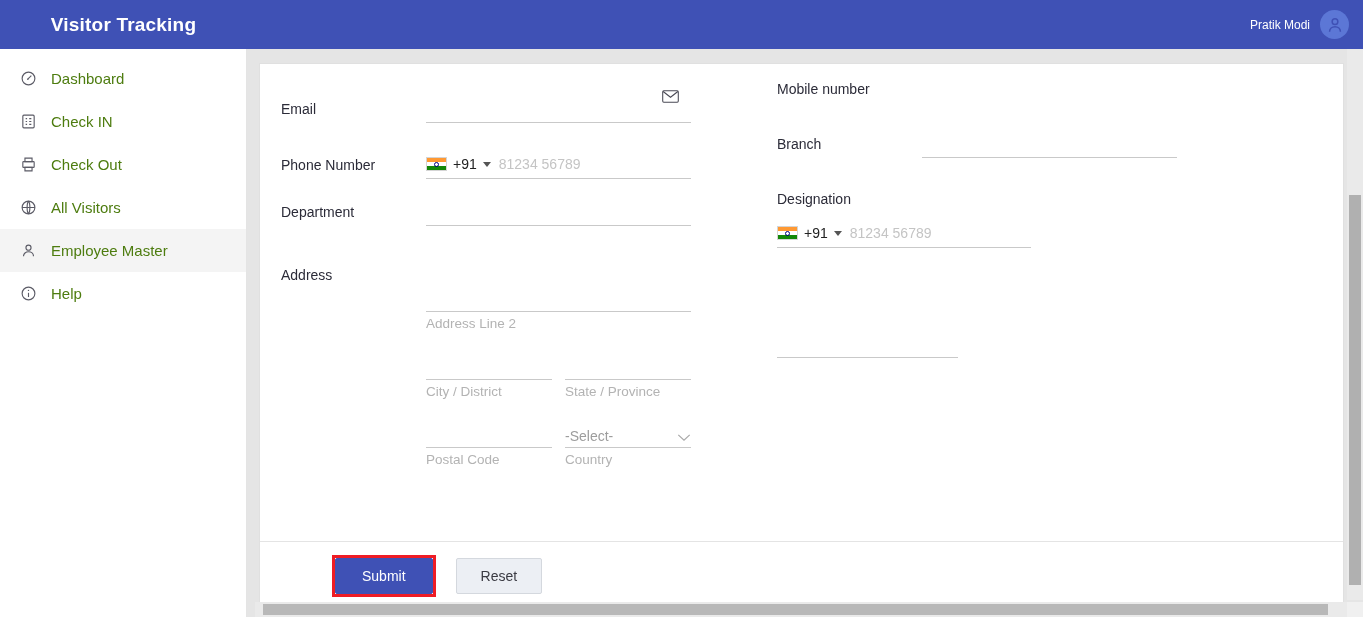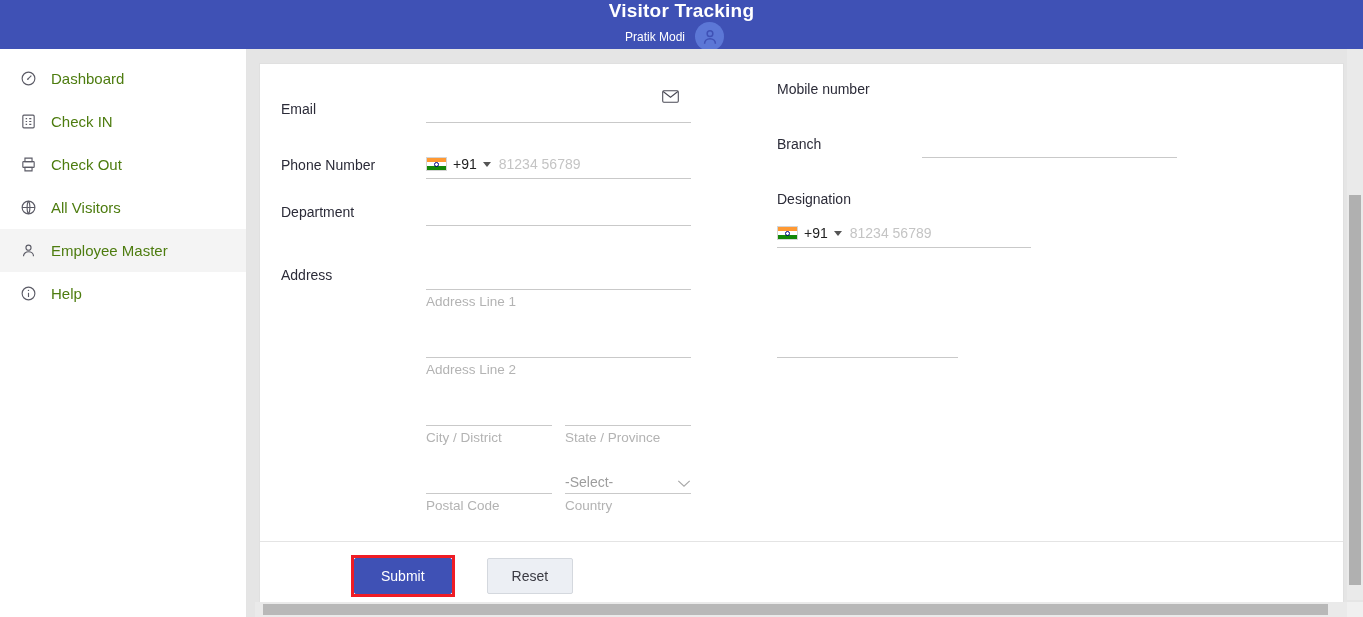--- a/index.html
+++ b/index.html
@@ -20,21 +20,20 @@
   }
 
   
   .topbar {
     position: absolute;
     left: 0; top: 0;
     width: 1363px; height: 49px;
     background: #3f51b5;
     display: flex;
     align-items: center;
-    flex-direction: column;
   }
   .brand {
     width: 247px;
     height: 49px;
     display: flex;
     align-items: center;
     justify-content: center;
     color: #ffffff;
     font-size: 19px;
     font-weight: bold;
@@ -250,22 +249,22 @@
     height: 1px;
     background: #e4e4e4;
   }
   .footer {
     position: absolute;
     left: 0; top: 478px;
     width: 100%;
     height: 67px;
     display: flex;
     align-items: center;
-    padding-left: 91px;
-    gap: 32px;
+    padding-left: 72px;
+    gap: 20px;
   }
   .btn-submit-hl {
     border: 3px solid #ee1c25;
     padding: 0;
     line-height: 0;
   }
   .btn-submit {
     background: #3f51b5;
     color: #ffffff;
     border: 1px solid #3f51b5;
@@ -448,24 +447,20 @@
             <div class="field-label">Department</div>
             <div class="field-ctrl">
               <input class="uline" type="text" placeholder="" style="">
             </div>
           </div>
 
           <div class="field-row" style="position:absolute; left:21px; top:199px; width:410px;">
             <div class="field-label">Address</div>
             <div class="field-ctrl">
 
-              <div class="addr-field">
-                <input class="addr-input" type="text" style="">
-                <span class="addr-hint">Address Line 1</span>
-              </div>
 
               <div class="addr-field" style="margin-top:22px;">
                 <input class="addr-input" type="text" style="">
                 <span class="addr-hint">Address Line 2</span>
               </div>
 
               <div class="addr-pair" style="margin-top:22px;">
                 <div class="addr-col">
                   <input class="addr-input" type="text" style="">
                   <span class="addr-hint">City / District</span>

